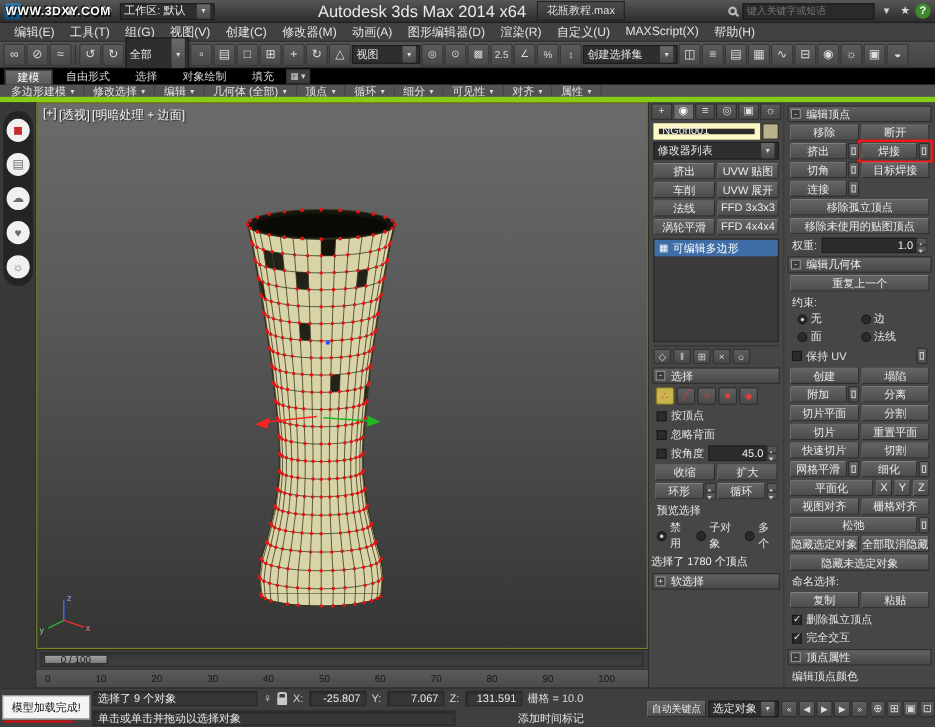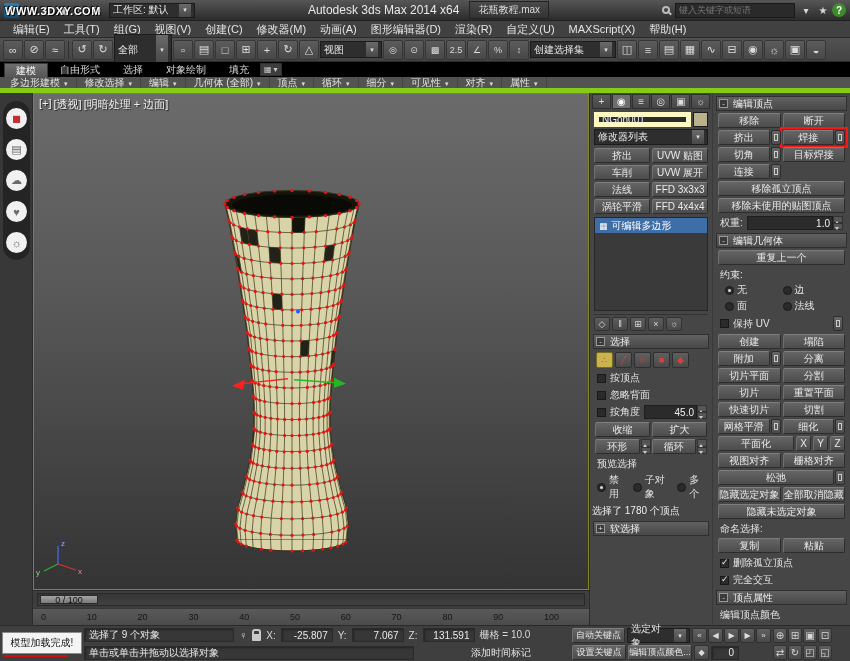--- a/index.html
+++ b/index.html
@@ -11,21 +11,21 @@
             border-bottom:1px solid #1f1f1f;display:flex;align-items:center;padding:0 4px;gap:3px}
   .logo{width:15px;height:15px;background:linear-gradient(#2d7fb5,#134e78);color:#fff;font-weight:bold;
         display:flex;align-items:center;justify-content:center;font-size:10px;border-radius:2px}
   .qico{width:16px;height:15px;display:flex;align-items:center;justify-content:center;color:#cfcfcf;font-size:10px}
   .combo{display:flex;align-items:center;background:#2e2e2e;border:1px solid #1c1c1c;height:15px;
          font-size:10px;color:#e8e8e8;padding:0 3px;gap:3px}
   .combo .dd{width:12px;height:100%;margin-left:auto;background:linear-gradient(#6a6a6a,#484848);
              display:flex;align-items:center;justify-content:center}
   .combo .dd::after,.dna::after{content:"▾";font-size:7px;color:#ddd}
   .tb-center{flex:1;display:flex;align-items:center;justify-content:center;gap:10px}
-  .apptitle{font-size:12px;color:#e9e9e9}
+  .apptitle{font-size:15px;color:#e9e9e9}
   .doctab{background:linear-gradient(#4a4a4a,#333);border:1px solid #222;padding:1px 8px;font-size:10px;color:#ddd}
   .search{width:120px;height:15px;background:#2a2a2a;border:1px solid #1a1a1a;color:#bbb;font-size:9px;padding:0 3px;
           font-family:"Liberation Sans","DejaVu Sans",sans-serif}
   .mag{width:8px;height:8px;border:2px solid #bbb;border-radius:50%;position:relative;margin-right:2px}
   .mag::after{content:"";position:absolute;width:5px;height:2px;background:#bbb;transform:rotate(45deg);right:-4px;bottom:-2px}
   .infoico{width:16px;height:15px;display:flex;align-items:center;justify-content:center;color:#d8d8d8;font-size:10px}
   .infoico.help{background:#3f8a2d;border-radius:50%;width:14px;height:14px;color:#fff;font-weight:bold}
   .watermark{position:absolute;left:5px;top:5px;z-index:60;font-size:11px;font-weight:bold;letter-spacing:.5px;color:#fff;
              text-shadow:1px 1px 1px #000,-1px -1px 1px #000}
   
@@ -140,21 +140,21 @@
   .coordlbl{color:#d8d8d8}
   .coordfield{width:52px;justify-content:flex-end}
   .iso{color:#d8d8d8;font-size:11px}
   .lock{width:9px;height:7px;background:#c9c9c9;position:relative;border-radius:1px;margin-top:4px}
   .lock::before{content:"";position:absolute;width:5px;height:5px;border:2px solid #c9c9c9;border-bottom:none;
                 border-radius:3px 3px 0 0;top:-5px;left:0}
   .toast{position:absolute;left:2px;top:6px;width:80px;height:22px;background:#f4f4f4;color:#111;border:1px solid #8a8a8a;
          display:flex;align-items:center;justify-content:center;font-size:10px;z-index:20}
   .toast::after{content:"";position:absolute;left:0;bottom:-4px;width:64px;height:2px;background:#d01010}
   .addtag{margin-left:52px;color:#e2e2e2}
-  .sb-right{position:absolute;right:16px;top:0;width:264px;height:36px;display:flex;flex-direction:column;padding:1px 2px}
+  .sb-right{position:absolute;right:0;top:0;width:264px;height:36px;display:flex;flex-direction:row;padding:1px 2px}
   .sb-right .rr{flex:1;display:flex;align-items:center;gap:2px}
   .kbtn{height:15px;font-size:9px;padding:0 2px}
   .kbtn.ak{width:54px}.kbtn.kf{width:64px}
   .pbtn{width:15px;height:15px;display:flex;align-items:center;justify-content:center;font-size:8px;color:#ddd;
         background:linear-gradient(#606060,#494949);border:1px solid #303030;border-radius:2px}
   .framefield{width:28px;justify-content:flex-end}
   .navico{width:14px;height:15px;display:flex;align-items:center;justify-content:center;font-size:10px;color:#d8d8d8;
           background:linear-gradient(#5d5d5d,#474747);border:1px solid #323232;border-radius:2px;margin-left:auto0}
   .navgrp{display:flex;gap:1px;margin-left:auto}
 </style>

